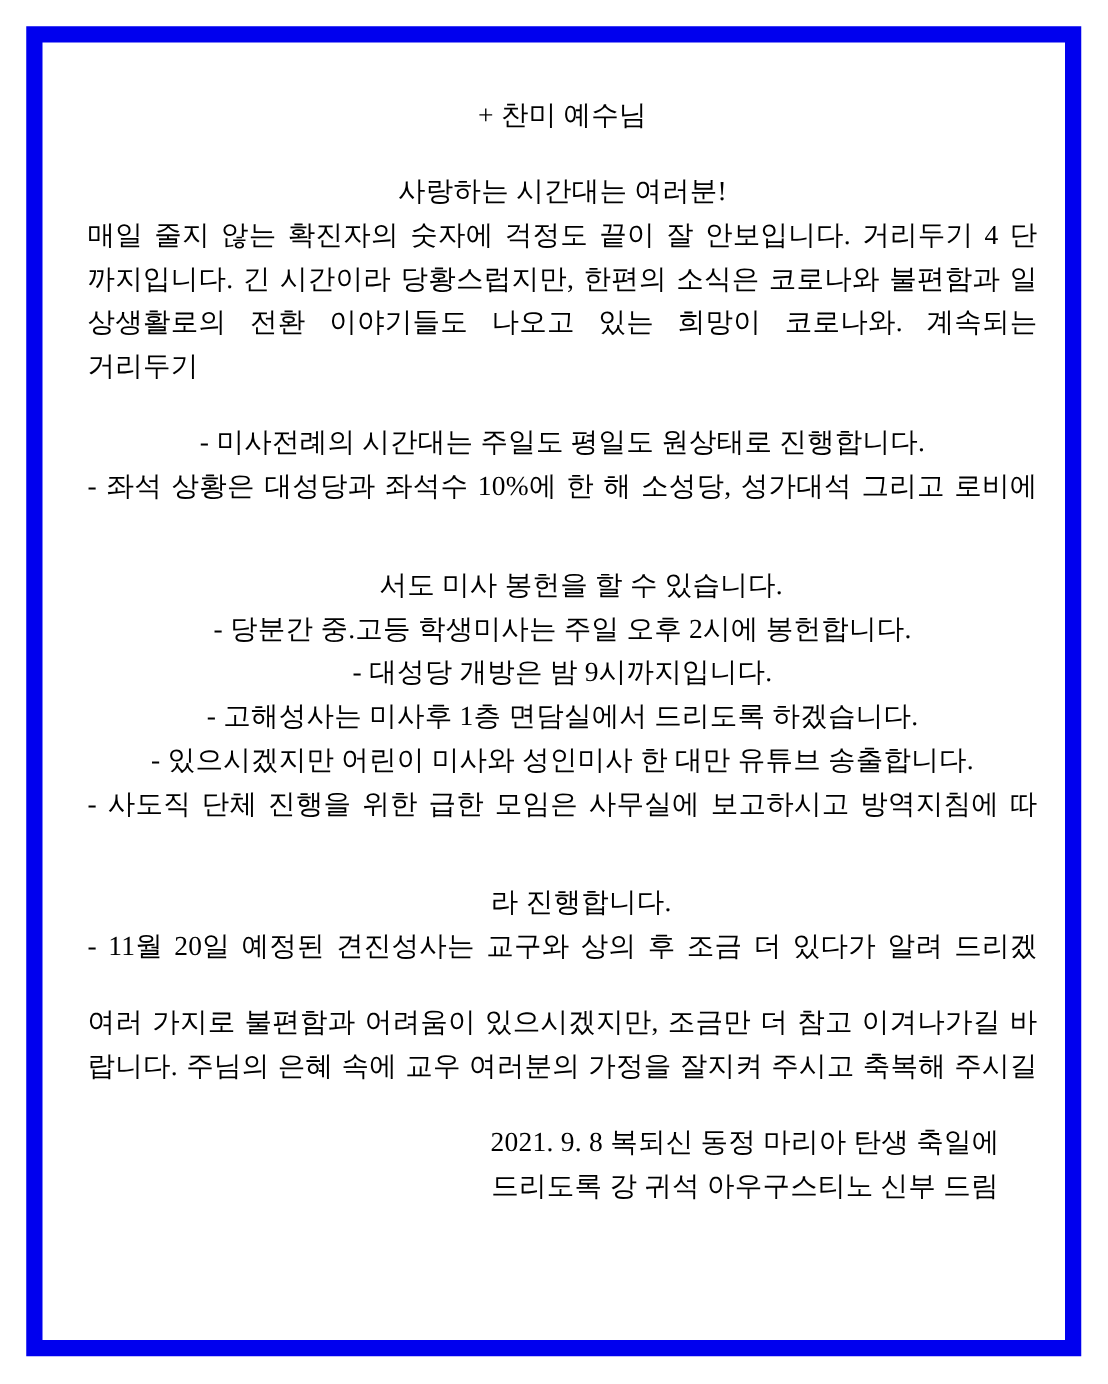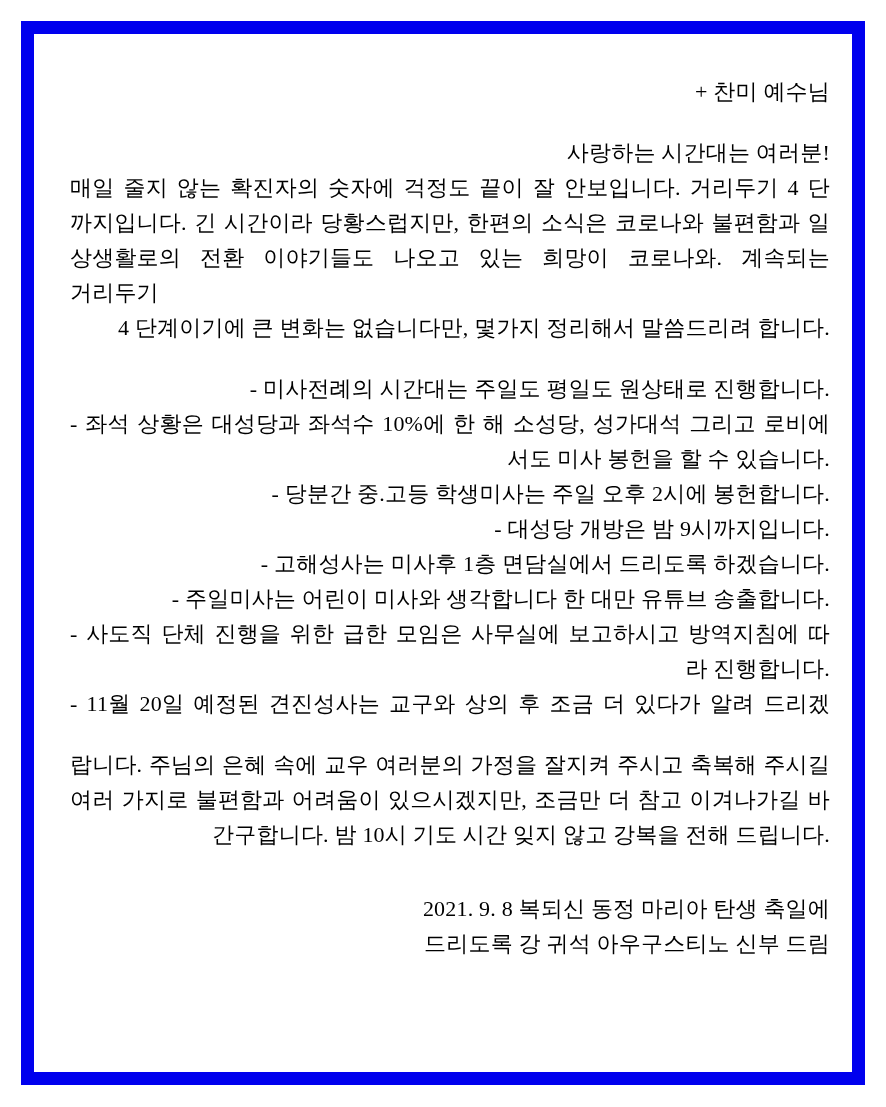--- a/index.html
+++ b/index.html
@@ -32,78 +32,76 @@
   }
   .content {
     padding: 40px 22px 0 36px;
     font-size: 22px;
     line-height: 35px;
     letter-spacing: 0.2px;
     word-break: keep-all;
   }
   .line {
     min-height: 35px;
-    text-align: right;
+    text-align: center;
   }
   .line.justify {
     text-align: justify;
     text-align-last: justify;
   }
   .line.cont {
     padding-left: 30px;
+    margin-top: 44px;
   }
   .gap {
     height: 26px;
   }
   .signature {
     margin-left: 292px;
-    margin-top: 13px;
   }
 </style>
 </head>
 <body>
 
 <div class="page">
   <div class="frame">
     <div class="content">
 
       <div class="line">+ 찬미 예수님</div>
 
       <div class="gap"></div>
 
       <div class="line">사랑하는 시간대는 여러분!</div>
 
       <div>
           <div class="line justify">매일 줄지 않는 확진자의 숫자에 걱정도 끝이 잘 안보입니다. 거리두기 4 단</div>
           <div class="line justify">까지입니다. 긴 시간이라 당황스럽지만, 한편의 소식은 코로나와 불편함과 일</div>
           <div class="line justify">상생활로의 전환 이야기들도 나오고 있는 희망이 코로나와. 계속되는 거리두기</div>
-          <div class="line">4 단계이기에 큰 변화는 없습니다만, 몇가지 정리해서 말씀드리려 합니다.</div>
         </div>
 
       <div class="gap"></div>
 
       <div>
           <div class="line">- 미사전례의 시간대는 주일도 평일도 원상태로 진행합니다.</div>
           <div class="line justify">- 좌석 상황은 대성당과 좌석수 10%에 한 해 소성당, 성가대석 그리고 로비에</div>
           <div class="line cont">서도 미사 봉헌을 할 수 있습니다.</div>
           <div class="line">- 당분간 중.고등 학생미사는 주일 오후 2시에 봉헌합니다.</div>
           <div class="line">- 대성당 개방은 밤 9시까지입니다.</div>
           <div class="line">- 고해성사는 미사후 1층 면담실에서 드리도록 하겠습니다.</div>
-          <div class="line">- 주일미사는 어린이 미사와 생각합니다 한 대만 유튜브 송출합니다.</div>
+          <div class="line">- 있으시겠지만 어린이 미사와 성인미사 한 대만 유튜브 송출합니다.</div>
           <div class="line justify">- 사도직 단체 진행을 위한 급한 모임은 사무실에 보고하시고 방역지침에 따</div>
           <div class="line cont">라 진행합니다.</div>
           <div class="line justify">- 11월 20일 예정된 견진성사는 교구와 상의 후 조금 더 있다가 알려 드리겠</div>
         </div>
 
       <div class="gap"></div>
 
       <div>
+          <div class="line justify">여러 가지로 불편함과 어려움이 있으시겠지만, 조금만 더 참고 이겨나가길 바</div>
           <div class="line justify">랍니다. 주님의 은혜 속에 교우 여러분의 가정을 잘지켜 주시고 축복해 주시길</div>
-          <div class="line justify">여러 가지로 불편함과 어려움이 있으시겠지만, 조금만 더 참고 이겨나가길 바</div>
-          <div class="line">간구합니다. 밤 10시 기도 시간 잊지 않고 강복을 전해 드립니다.</div>
         </div>
 
       <div class="gap"></div>
 
       <div class="signature">
         <div class="line">2021. 9. 8 복되신 동정 마리아 탄생 축일에</div>
         <div class="line">드리도록 강 귀석 아우구스티노 신부 드림</div>
       </div>
 
     </div>

